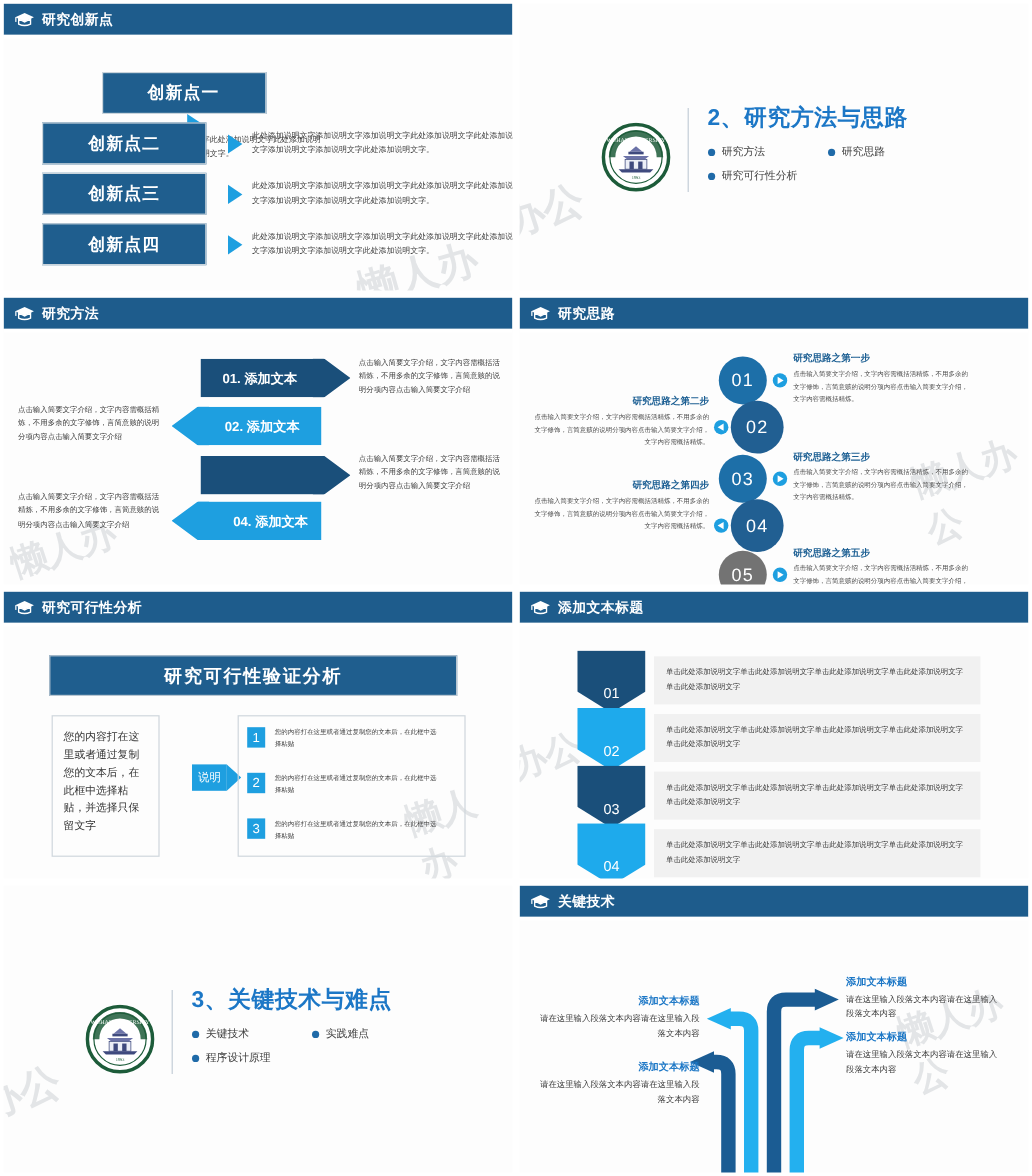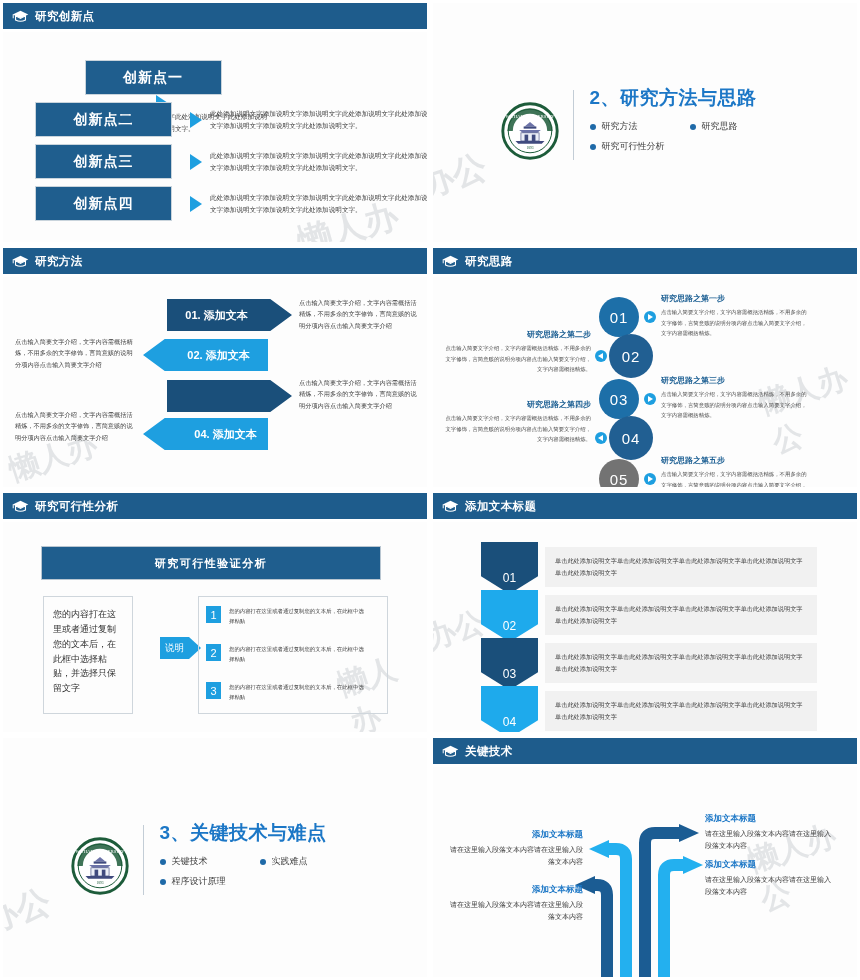--- a/index.html
+++ b/index.html
@@ -41,21 +41,21 @@
   .circ{position:absolute;border-radius:50%;display:flex;align-items:center;justify-content:center;color:#fff;font-size:15px;letter-spacing:1px;}
   .cplay{position:absolute;width:12px;height:12px;border-radius:50%;background:#1e9fe0;display:flex;align-items:center;justify-content:center;}
   .cplay i{width:0;height:0;border-top:3px solid transparent;border-bottom:3px solid transparent;border-left:5px solid #fff;margin-left:1px;display:block;}
   .cplay.l i{border-left:none;border-right:5px solid #fff;margin-left:-1px;margin-right:1px;}
   .st-b{position:absolute;width:150px;}
   .st-t{font-size:8px;font-weight:bold;color:#1c5f93;margin-bottom:3px;}
   .st-p{font-size:5.4px;line-height:1.95;color:#4a4a4a;font-family:"Liberation Serif",serif;}
 
   
   .fe-bar{position:absolute;left:38px;top:24px;width:340px;height:34px;background:#1f5e8e;border:1px solid #b9c6d1;display:flex;align-items:center;justify-content:center;box-sizing:border-box;}
-  .fe-bar span{color:#fff;font-size:11px;font-weight:bold;letter-spacing:1.5px;}
+  .fe-bar span{color:#fff;font-size:15px;font-weight:bold;letter-spacing:1.5px;}
   .fe-lbox{position:absolute;left:40px;top:74px;width:90px;height:118px;border:1px solid #cfd6dc;box-sizing:border-box;padding:10px 9px;}
   .fe-lbox p{margin:0;font-size:9px;line-height:1.65;color:#333;}
   .fe-tag{position:absolute;left:141px;top:115px;height:22px;display:flex;align-items:center;padding-left:16px;}
   .fe-tag .t{background:#1e9fe0;color:#fff;font-size:9.5px;padding:0 5px;height:22px;display:flex;align-items:center;}
   .fe-tag .a{width:0;height:0;border-top:11px solid transparent;border-bottom:11px solid transparent;border-left:12px solid #1e9fe0;}
   .fe-rbox{position:absolute;left:195px;top:74px;width:190px;height:118px;border:1px solid #cfd6dc;box-sizing:border-box;}
   .fe-it{position:absolute;display:flex;align-items:flex-start;}
   .fe-n{width:15px;height:17px;background:#1e9fe0;color:#fff;font-size:11px;display:flex;align-items:center;justify-content:center;flex:0 0 auto;}
   .fe-tx{margin-left:8px;width:135px;font-size:5.4px;line-height:1.9;color:#3b3b3b;font-family:"Liberation Serif",serif;}
 

